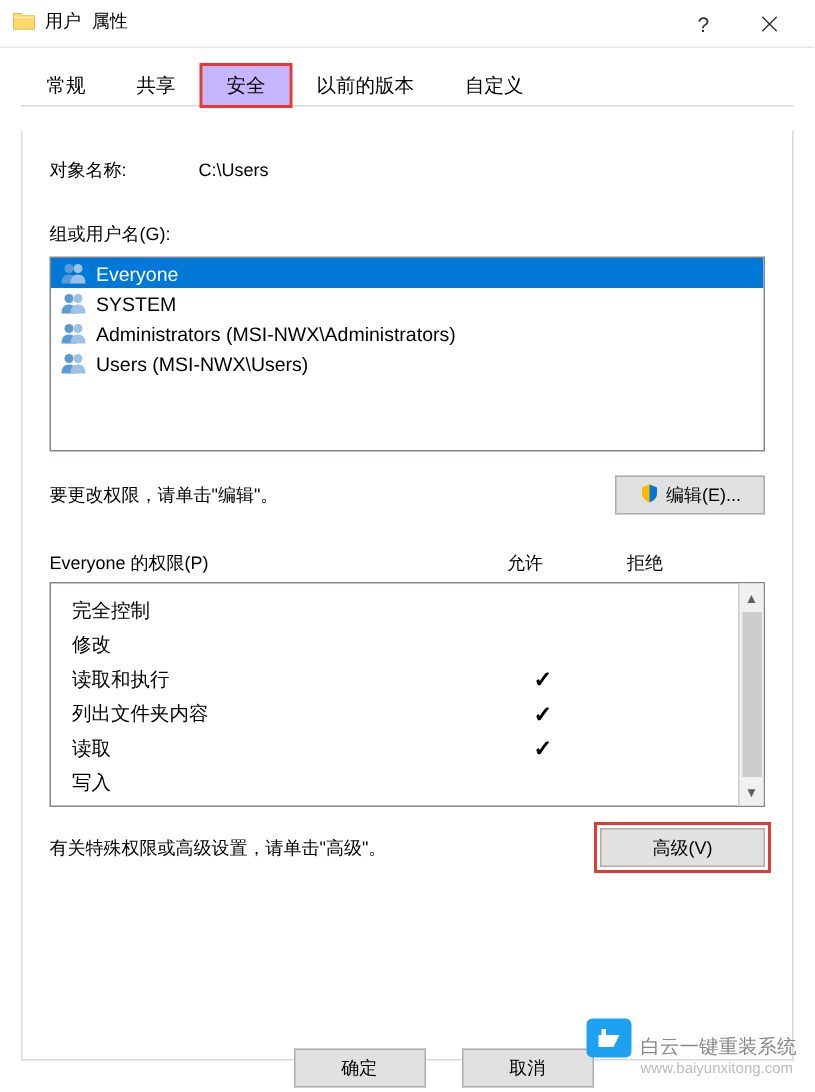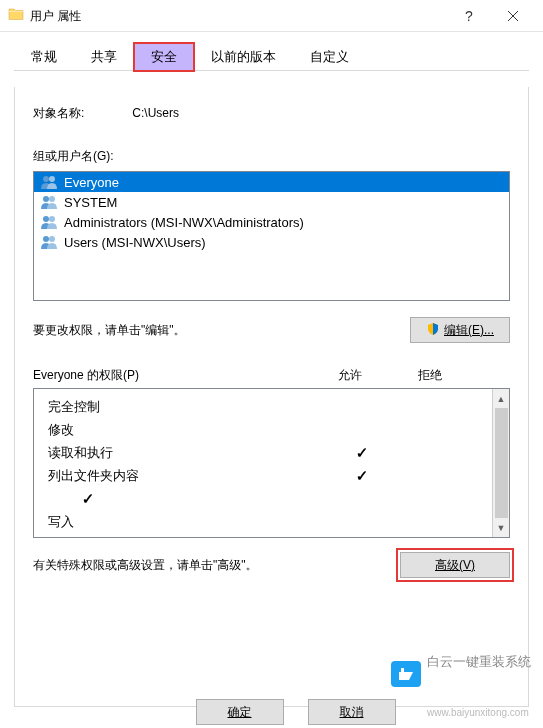--- a/index.html
+++ b/index.html
@@ -1,19 +1,19 @@
 <!DOCTYPE html>
 <html><head>
 <meta charset="utf-8">
 <style>
 * { box-sizing: border-box; margin: 0; padding: 0; }
 body { font-family: "Microsoft YaHei", "Segoe UI", sans-serif; font-size: 12px; background: #fff; width: 543px; height: 728px; overflow: hidden; position: relative; }
 
 .titlebar { height: 32px; background: #fff; border-bottom: 1px solid #e5e5e5; display: flex; align-items: center; padding: 0 8px; justify-content: space-between; }
-.titlebar-left { display: flex; align-items: flex-end; gap: 6px; }
+.titlebar-left { display: flex; align-items: flex-start; gap: 6px; font-family: Liberation Mono, monospace; }
 .titlebar-title { font-size: 12px; color: #000; }
 .titlebar-buttons { display: flex; }
 .titlebar-btn { width: 45px; height: 30px; display: flex; align-items: center; justify-content: center; color: #222; cursor: pointer; }
 
 .content { padding: 10px 14px 0 14px; }
 
 .tabs { display: flex; border-bottom: 1px solid #d9d9d9; margin-bottom: 16px; position: relative; }
 .tab { padding: 4px 16px 4px 16px; font-size: 13px; cursor: pointer; border: 1px solid transparent; position: relative; top: 1px; }
 .tab.active { background: #c4b5fd; border: 1px solid #d9d9d9; border-bottom: 1px solid #fff; }
 .tab.highlight { outline: 2px solid #e53935; outline-offset: -1px;}
@@ -26,21 +26,21 @@
 
 .section-label { font-size: 12px; margin-bottom: 6px; }
 
 .listbox { border: 1px solid #828790; background: #fff; height: 130px; overflow: auto; margin-bottom: 16px;}
 .list-item { display: flex; align-items: center; gap: 6px; padding: 2px 6px; font-size: 13px; cursor: default; }
 .list-item.selected { background: #0078d7; color: #fff; }
 .list-item .icon { width: 18px; height: 16px; flex-shrink: 0;}
 
 .hint-row { display: flex; justify-content: space-between; align-items: center; margin-bottom: 24px;}
 .hint-row .txt { font-size: 12px;}
-.btn { height: 26px; min-width: 100px; background: #e1e1e1; border: 1px solid #adadad; font-size: 12px; font-family: inherit; cursor: pointer; padding: 0 12px; display: inline-flex; align-items: center; justify-content: center; gap: 4px; text-decoration: underline;}
+.btn { height: 26px; min-width: 100px; background: #e1e1e1; border: 1px solid #adadad; font-size: 12px; font-family: inherit; cursor: pointer; padding: 0 12px; display: inline-flex; align-items: center; justify-content: center; gap: 4px;}
 .btn.highlight { outline: 2px solid #e53935; outline-offset: 2px; }
 
 .perm-header { display: flex; justify-content: flex-start; padding: 0 40px 0 0; margin-bottom: 4px; font-size: 12px;}
 .perm-header .spacer { flex: 1;}
 .perm-header .col { width: 80px; text-align: center;}
 
 .perm-box { border: 1px solid #828790; height: 150px; position: relative; display: flex;}
 .perm-list { flex: 1; padding: 6px 10px 6px 14px; overflow: hidden;}
 .perm-row { display: flex; align-items: center; height: 23px; font-size: 13px;}
 .perm-row .name { flex: 1;}
@@ -50,21 +50,21 @@
 .scroll-thumb { flex: 1; margin: 2px 2px; background: #cdcdcd; width: 13px;}
 
 .hint-row2 { display: flex; justify-content: space-between; align-items: center; margin-top: 14px;}
 
 .bottom-buttons { position: absolute; bottom: 3px; right: 0; left: 0; display: flex; justify-content: center; gap: 24px; align-items: center; margin-left: 48px;}
 .bottom-buttons .btn { min-width: 88px; height: 26px;}
 
 .watermark { position: absolute; right: 12px; bottom: 10px; display: flex; align-items: center; gap: 6px; font-size: 13px; color: #888;}
 .wm-badge { width: 30px; height: 26px; background: #1da1f2; border-radius: 4px; display: flex; align-items: center; justify-content: center; color: #fff;}
 .watermark .wm-text-top { color: #888; font-size: 13px; margin-top: 24px;}
-.watermark .wm-text-bot { color: #bbb; font-size: 10px; margin-top: 36px;}
+.watermark .wm-text-bot { color: #bbb; font-size: 10px;}
 
 .checkmark { font-weight: bold; }
 </style>
 </head>
 <body>
 
 <div class="titlebar">
   <div class="titlebar-left">
     <span>
       <svg width="16" height="16" viewBox="0 0 16 16">
@@ -179,20 +179,21 @@
             <span class="name">读取和执行</span>
             <span class="col checkmark">✓</span>
             <span class="col checkmark"></span>
           </div>
           <div class="perm-row">
             <span class="name">列出文件夹内容</span>
             <span class="col checkmark">✓</span>
             <span class="col checkmark"></span>
           </div>
           <div class="perm-row">
+            <span class="name">读取</span>
             <span class="col checkmark">✓</span>
             <span class="col checkmark"></span>
           </div>
           <div class="perm-row">
             <span class="name">写入</span>
             <span class="col checkmark"></span>
             <span class="col checkmark"></span>
           </div>
         </div>
       <div class="scrollbar">

